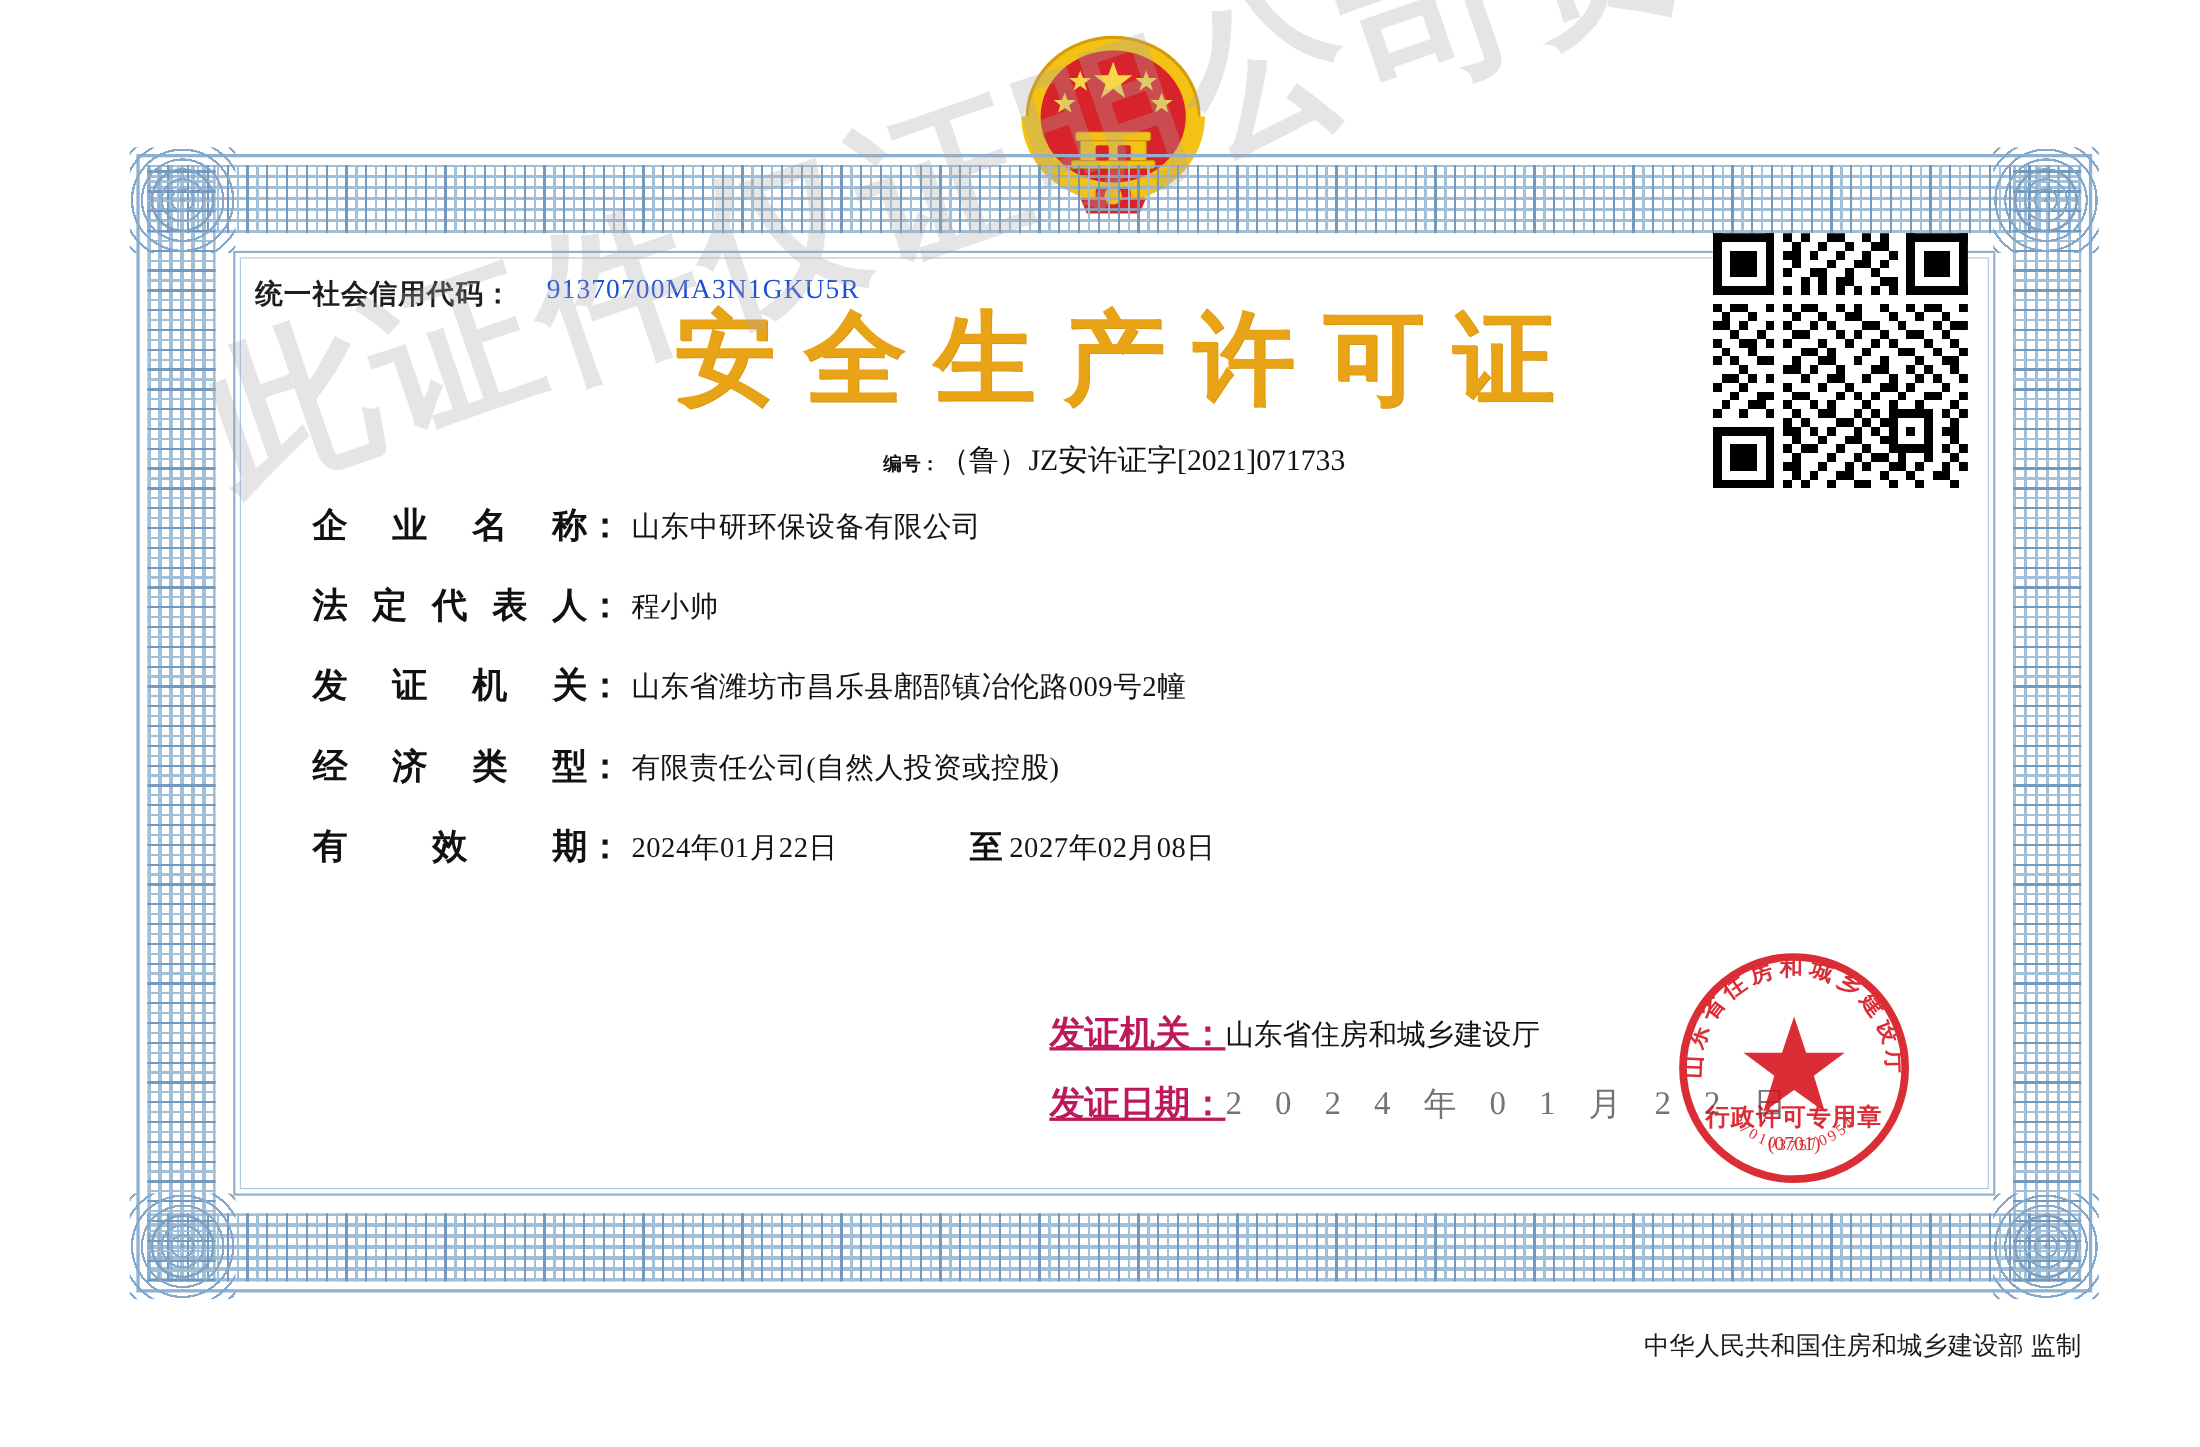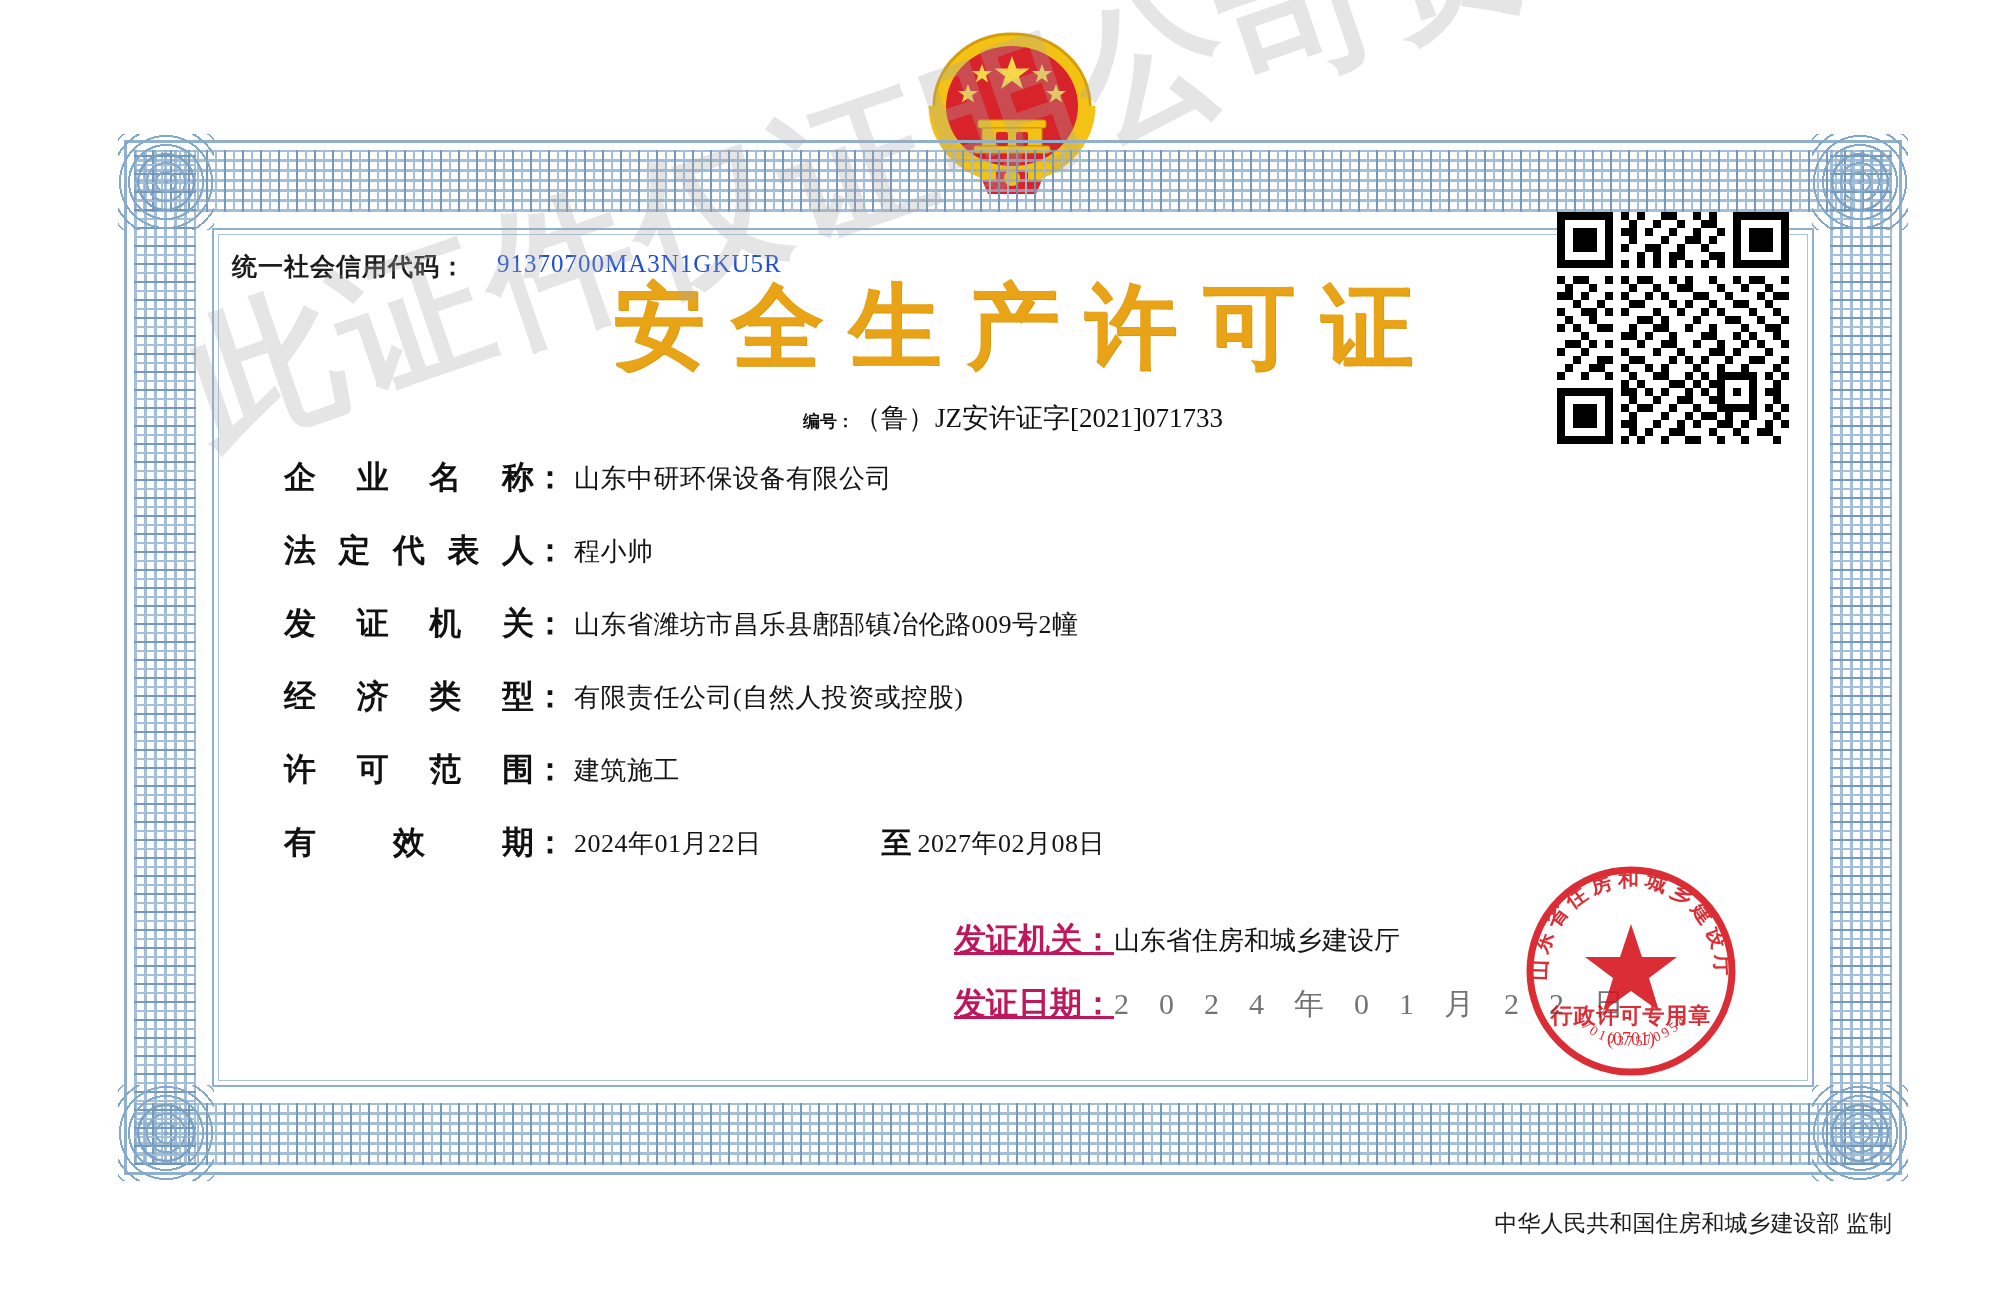--- a/index.html
+++ b/index.html
@@ -630,23 +630,20 @@
       </div>
 
       <div class="field-row">
         <span class="field-label">发证机关</span><span class="field-colon">：</span><span class="field-value">山东省潍坊市昌乐县鄌郚镇冶伦路009号2幢</span>
       </div>
 
       <div class="field-row">
         <span class="field-label">经济类型</span><span class="field-colon">：</span><span class="field-value">有限责任公司(自然人投资或控股)</span>
       </div>
 
-      <div class="field-row">
-        <span class="field-label">许可范围</span><span class="field-colon">：</span><span class="field-value">建筑施工</span>
-      </div>
 
       <div class="field-row">
         <span class="field-label">有效期</span><span class="field-colon">：</span><span class="field-value">2024年01月22日</span><span class="valid-to">至</span><span class="field-value">2027年02月08日</span>
       </div>
 
     </div>
 
     <div class="issue-block">
       <div class="issue-row">
         <span class="issue-label">发证机关：</span><span class="issue-value">山东省住房和城乡建设厅</span>

